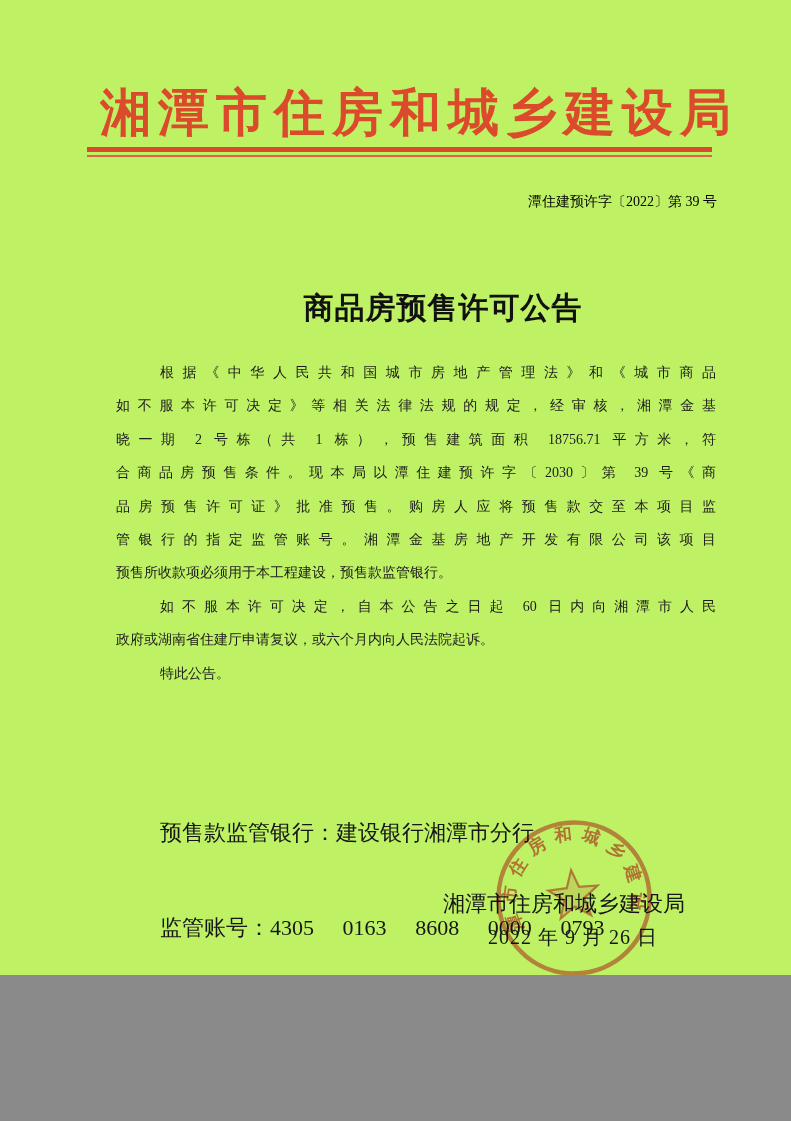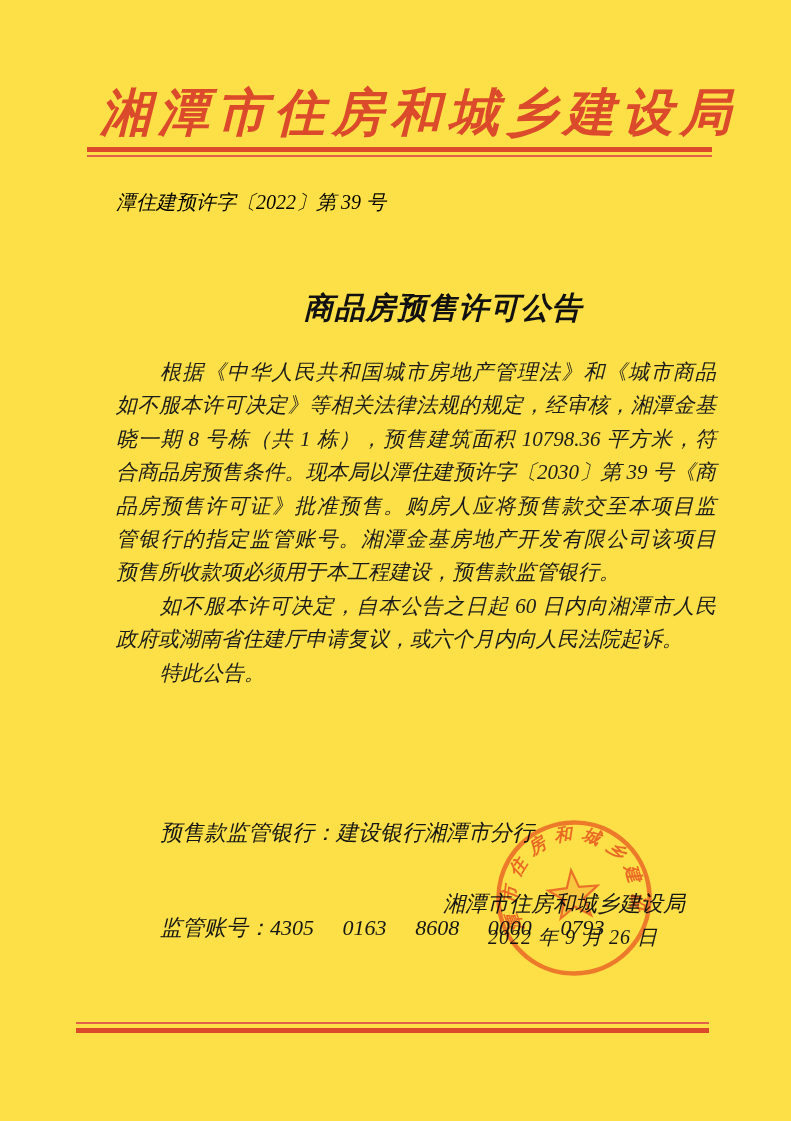--- a/index.html
+++ b/index.html
@@ -1,50 +1,49 @@
 <!DOCTYPE html>
 <html><head>
 <meta charset="utf-8">
 <style>
   html,body{margin:0;padding:0;background:#8a8a8a;}
   .page{
     position:relative;
-    width:791px;height:1121px;
-    background:#fde047;
+    width:791px;height:975px;
+    background:#bef264;
     overflow:hidden;
     font-family:"Liberation Serif","DejaVu Serif",serif;
     color:#1c1c1c;
-    font-style:italic;
   }
   .letterhead{
     position:absolute;left:100px;top:84px;width:633px;
     font-size:51px;line-height:58px;font-weight:bold;
     text-align:center;letter-spacing:7px;
     color:#dc4a2c;
     white-space:nowrap;
   }
   .rule-top{
     position:absolute;left:87px;top:147px;width:625px;
     height:3px;
     border-top:5px solid #dc4a2c;
     border-bottom:2px solid #e2604a;
   }
   .doc-number{
     position:absolute;left:116px;top:186px;width:601px;
-    font-size:20px;line-height:32px;color:#000;
-    text-align:left;white-space:nowrap;
+    font-size:14px;line-height:32px;color:#000;
+    text-align:right;white-space:nowrap;
   }
   .title{
     position:absolute;left:126px;top:269px;width:600px;margin:17px;
     font-size:30px;line-height:44px;font-weight:bold;
     text-align:center;color:#111;letter-spacing:1px;
   }
   .body-text{
     position:absolute;left:116px;top:356px;width:600px;
-    font-size:21px;
+    font-size:14px;
   }
   .line{
     line-height:33.4px;
     text-align:justify;
     text-align-last:justify;
     text-justify:inter-character;
     color:#1c1c1c;
   }
   .line.indent{padding-left:44px;}
   .line.last{text-align-last:left;}
@@ -84,21 +83,21 @@
 
   <div class="rule-top"></div>
 
   <div class="doc-number">潭住建预许字〔2022〕第 39 号</div>
 
   <h1 class="title">商品房预售许可公告</h1>
 
   <div class="body-text">
     <div class="line indent">根据《中华人民共和国城市房地产管理法》和《城市商品</div>
     <div class="line">如不服本许可决定》等相关法律法规的规定，经审核，湘潭金基</div>
-    <div class="line">晓一期 8 号栋（共 1 栋），预售建筑面积 10798.36 平方米，符</div>
+    <div class="line">晓一期 2 号栋（共 1 栋），预售建筑面积 18756.71 平方米，符</div>
     <div class="line">合商品房预售条件。现本局以潭住建预许字〔2030〕第 39 号《商</div>
     <div class="line">品房预售许可证》批准预售。购房人应将预售款交至本项目监</div>
     <div class="line">管银行的指定监管账号。湘潭金基房地产开发有限公司该项目</div>
     <div class="line last">预售所收款项必须用于本工程建设，预售款监管银行。</div>
     <div class="line indent">如不服本许可决定，自本公告之日起 60 日内向湘潭市人民</div>
     <div class="line last">政府或湖南省住建厅申请复议，或六个月内向人民法院起诉。</div>
     <div class="line indent last">特此公告。</div>
   </div>
 
   <div class="bank-block">

